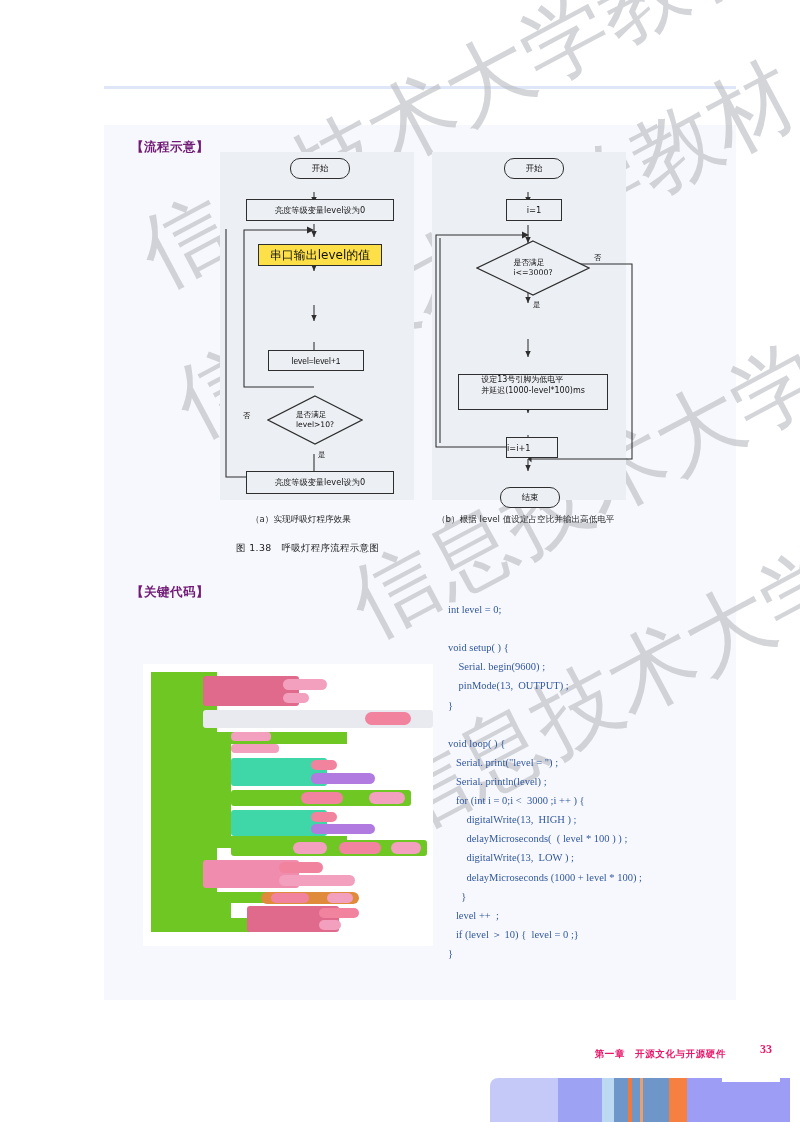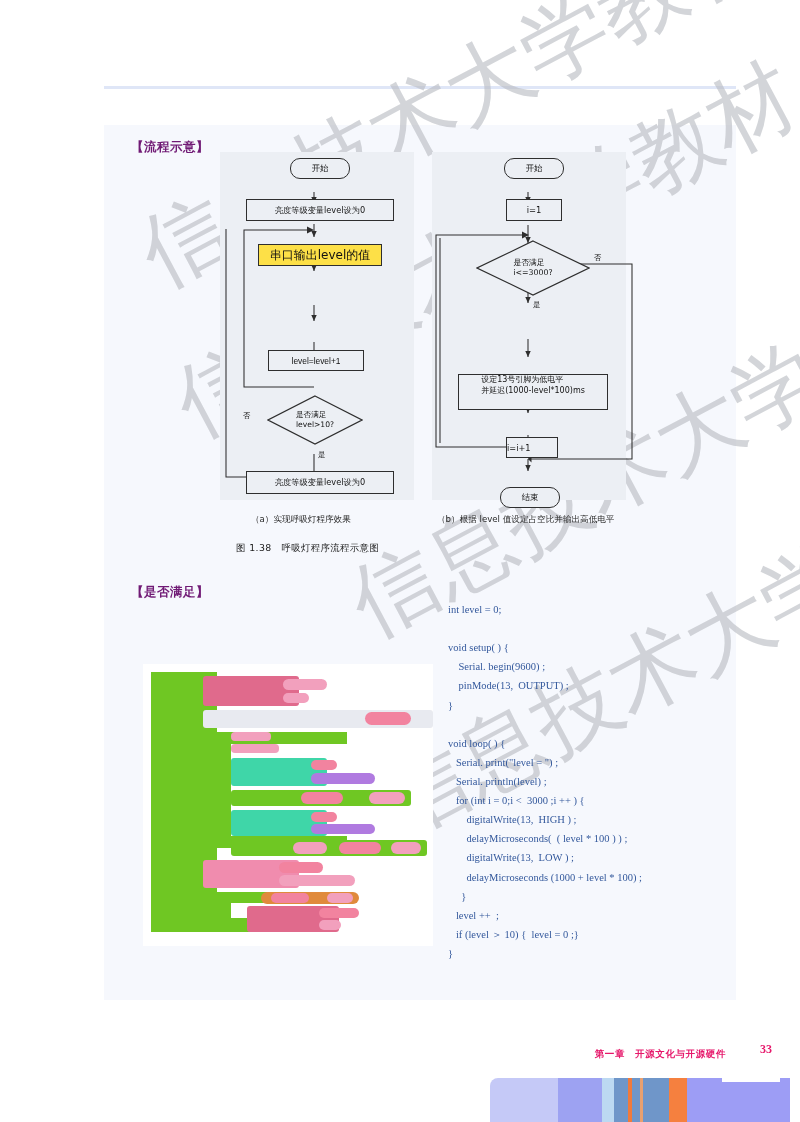--- a/index.html
+++ b/index.html
@@ -68,21 +68,21 @@
 
   <div id="watermark">
     <span class="wm-txt" style="left: 120px; top: 210px; font-size: 86px; transform: rotate(-28deg); color: rgb(185, 188, 194);">信息技术大学教材</span>
     <span class="wm-txt" style="left: 155px; top: 360px; font-size: 86px; transform: rotate(-28deg); color: rgb(185, 188, 194);">信息技术大学教材</span>
     <span class="wm-txt" style="left: 330px; top: 560px; font-size: 86px; transform: rotate(-28deg); color: rgb(185, 188, 194);">信息技术大学教材</span>
     <span class="wm-txt" style="left: 360px; top: 760px; font-size: 86px; transform: rotate(-28deg); color: rgb(185, 188, 194);">信息技术大学教材</span>
   </div>
 
   <div class="sec-head" id="head-flow">【流程示意】</div>
 
-  <div class="sec-head" id="head-code">【是否满足】</div>
+  <div class="sec-head" id="head-code">【关键代码】</div>
 
   <div class="fc-panel" id="fc-a"></div>
   <div class="fc-panel" id="fc-b"></div>
 
   <svg id="fc-svg" viewBox="0 0 632 400">
     <defs>
       <marker id="ah" markerWidth="7" markerHeight="7" refX="5.6" refY="2.6" orient="auto" markerUnits="strokeWidth">
         <path d="M0,0 L0,5.2 L5.6,2.6 z" fill="#2e2e2e"></path>
       </marker>
     </defs>

